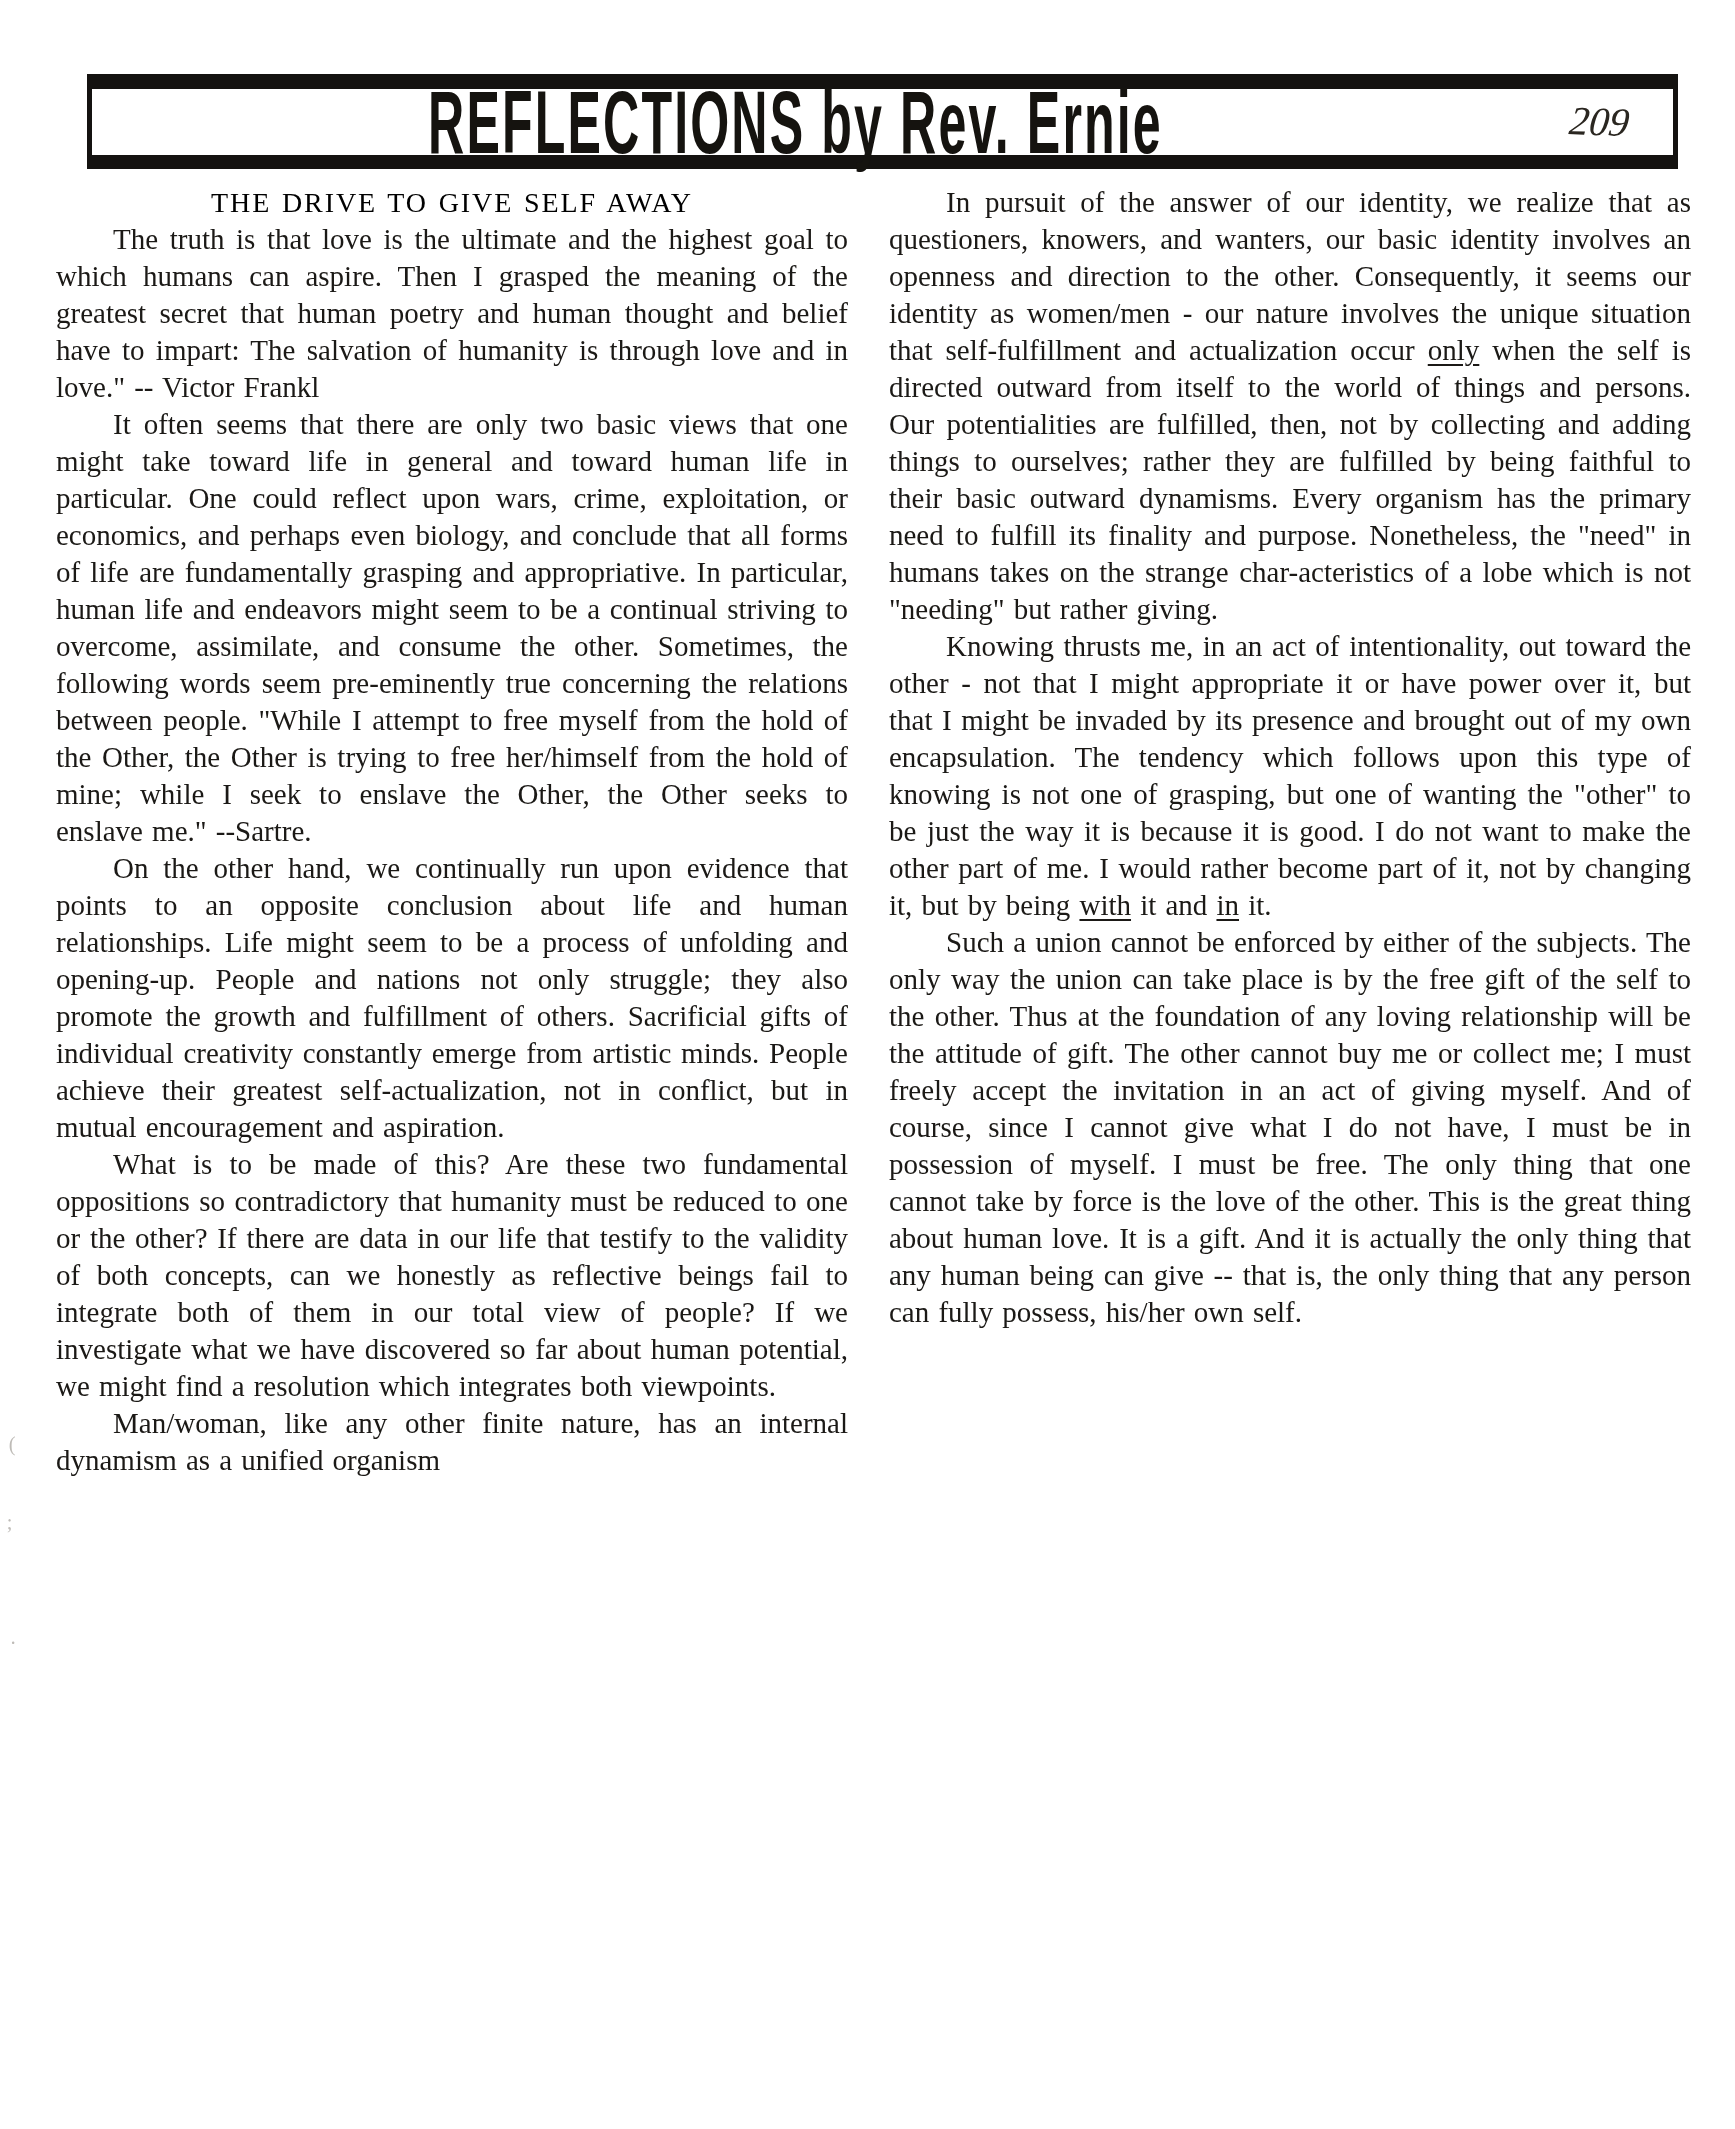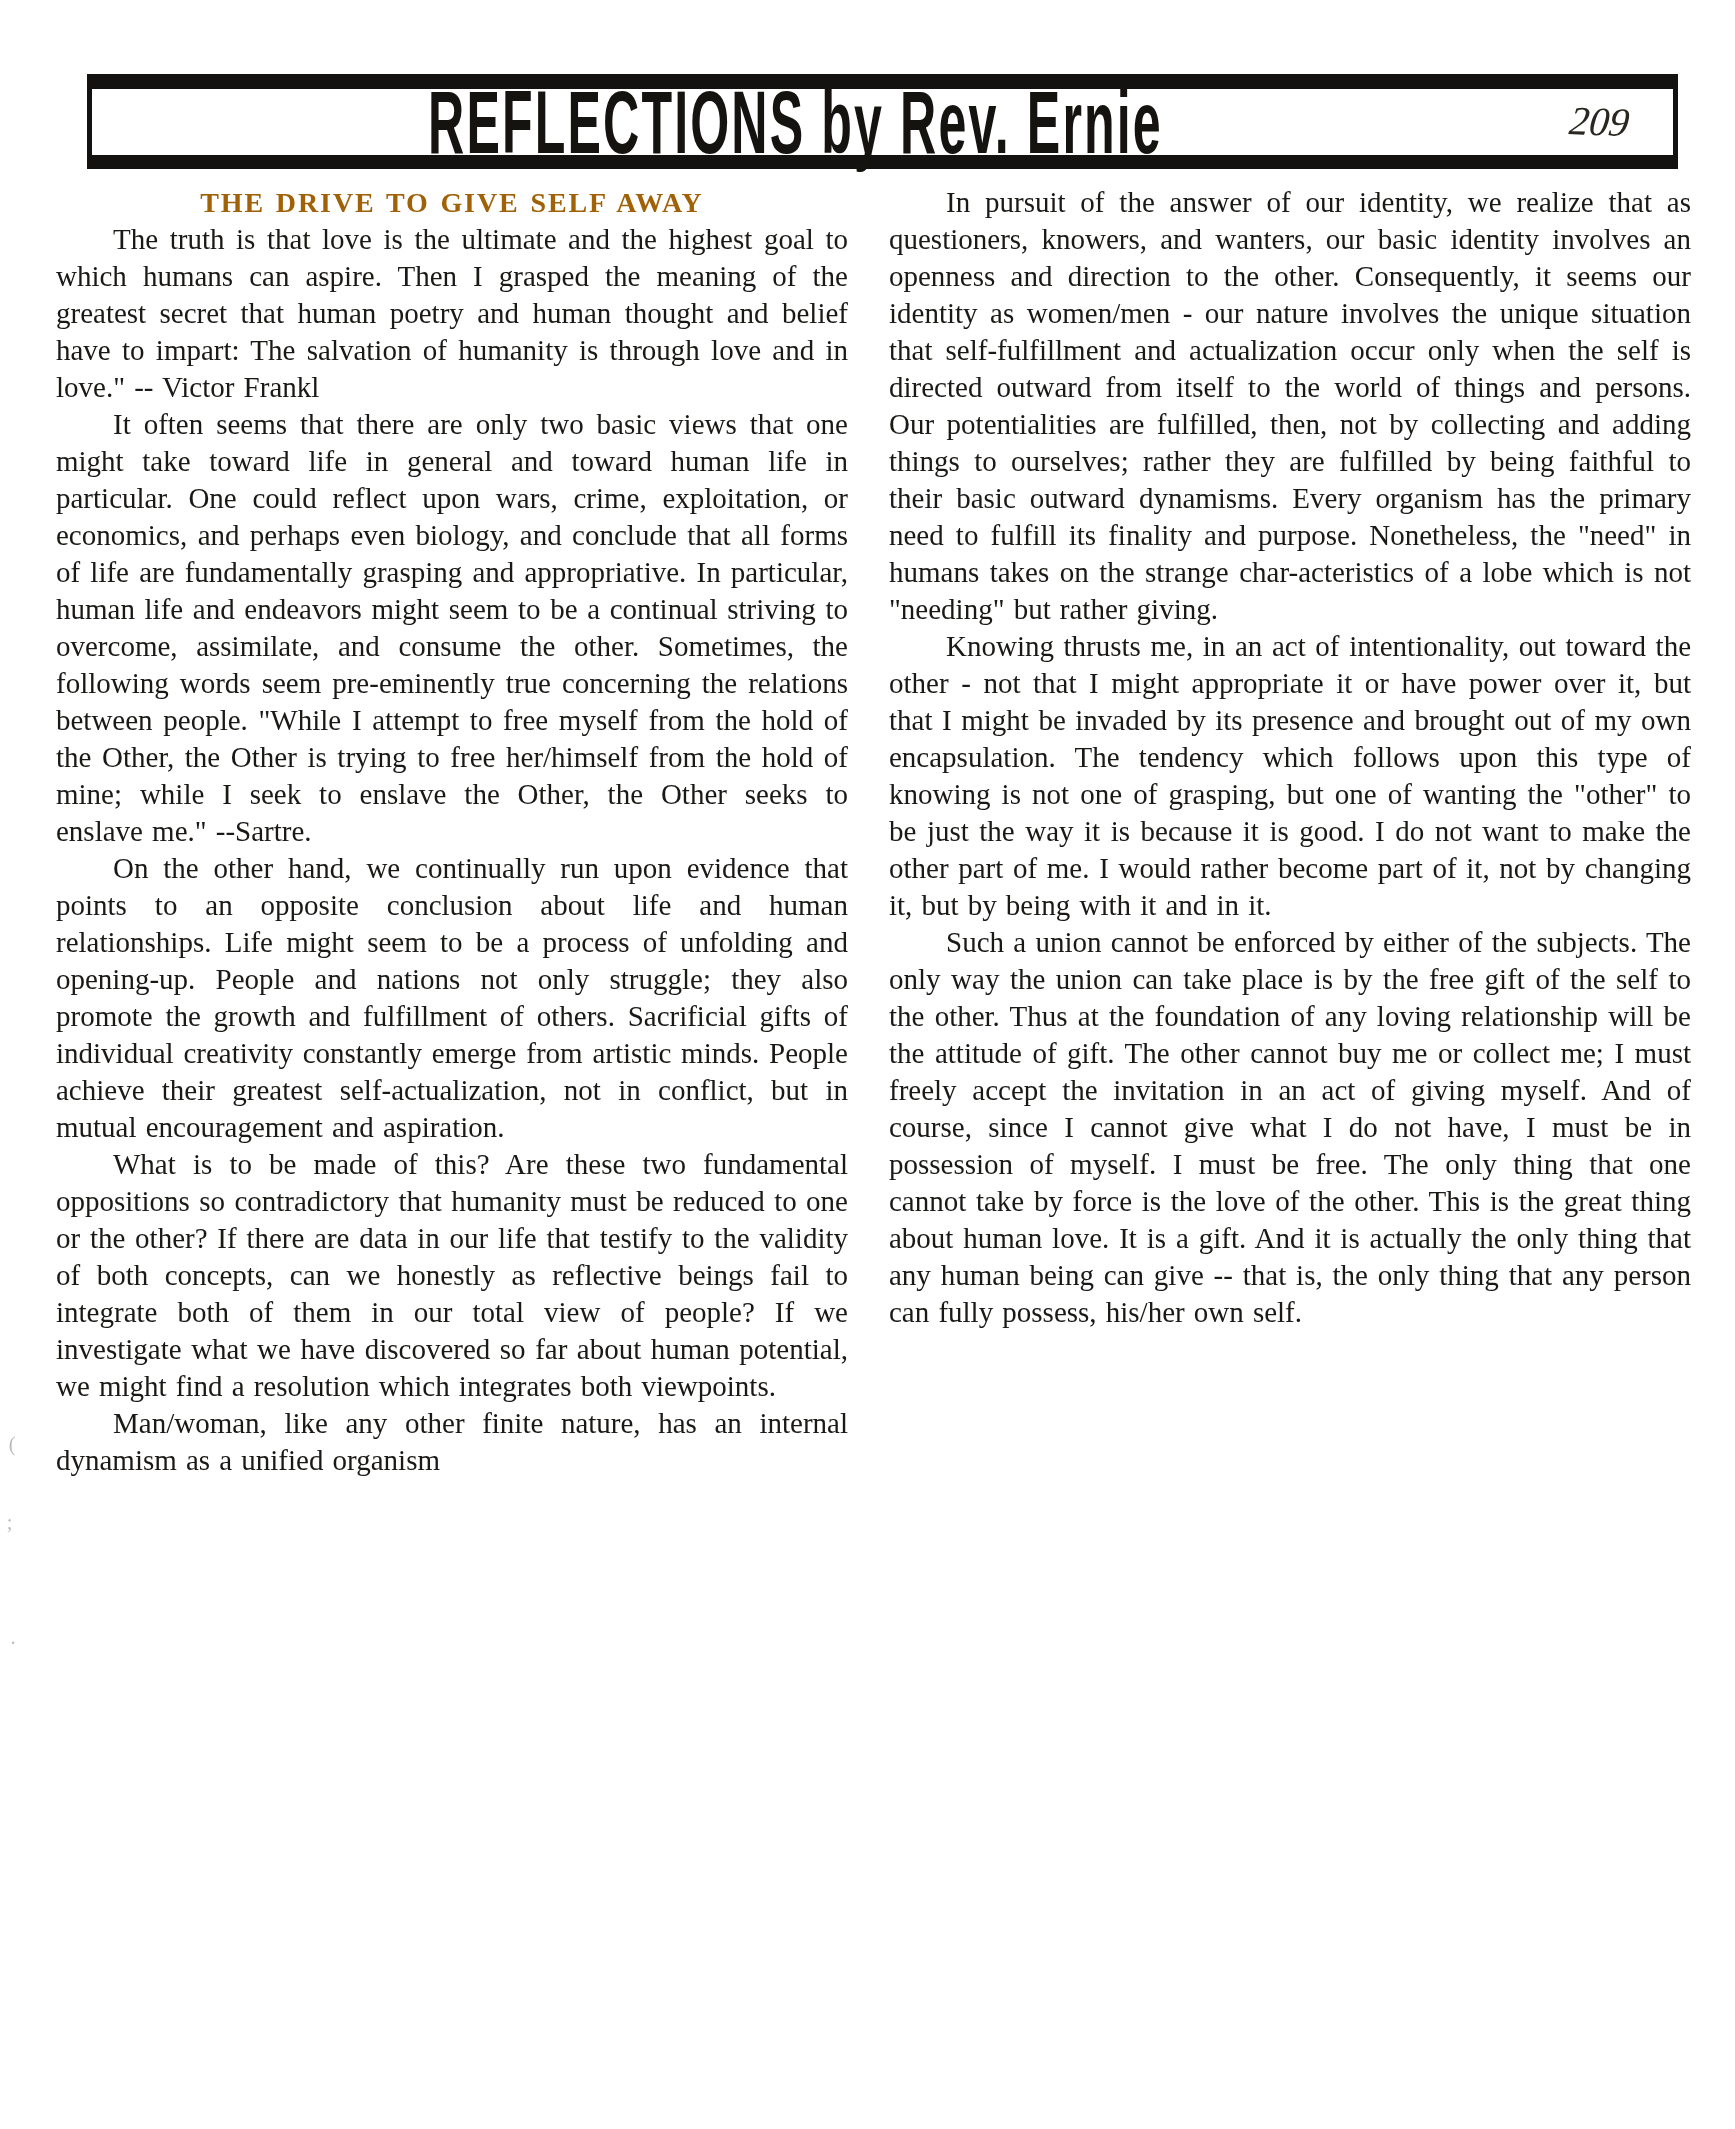--- a/index.html
+++ b/index.html
@@ -74,32 +74,32 @@
   }
   .column.left  { width: 792px; }
   .column.right { width: 802px; }
 
   .article-heading {
     text-align: center;
     text-indent: 0;
     letter-spacing: 1.9px;
     margin: 0;
     font-size: 28px;
-    color: #a16207;
+    color: #000000;
     white-space: nowrap;
-    font-weight: bold;
   }
   .para {
     margin: 0;
     text-indent: 57px;
   }
   .para.no-indent {
     text-indent: 0;
   }
   .u {
+    text-decoration: underline;
     text-decoration-thickness: 1.9px;
     text-underline-offset: 3.9px;
   }
 
   
   .artifact {
     position: absolute;
     color: #8a857d;
     font-size: 20.4px;
     opacity: 0.55;

